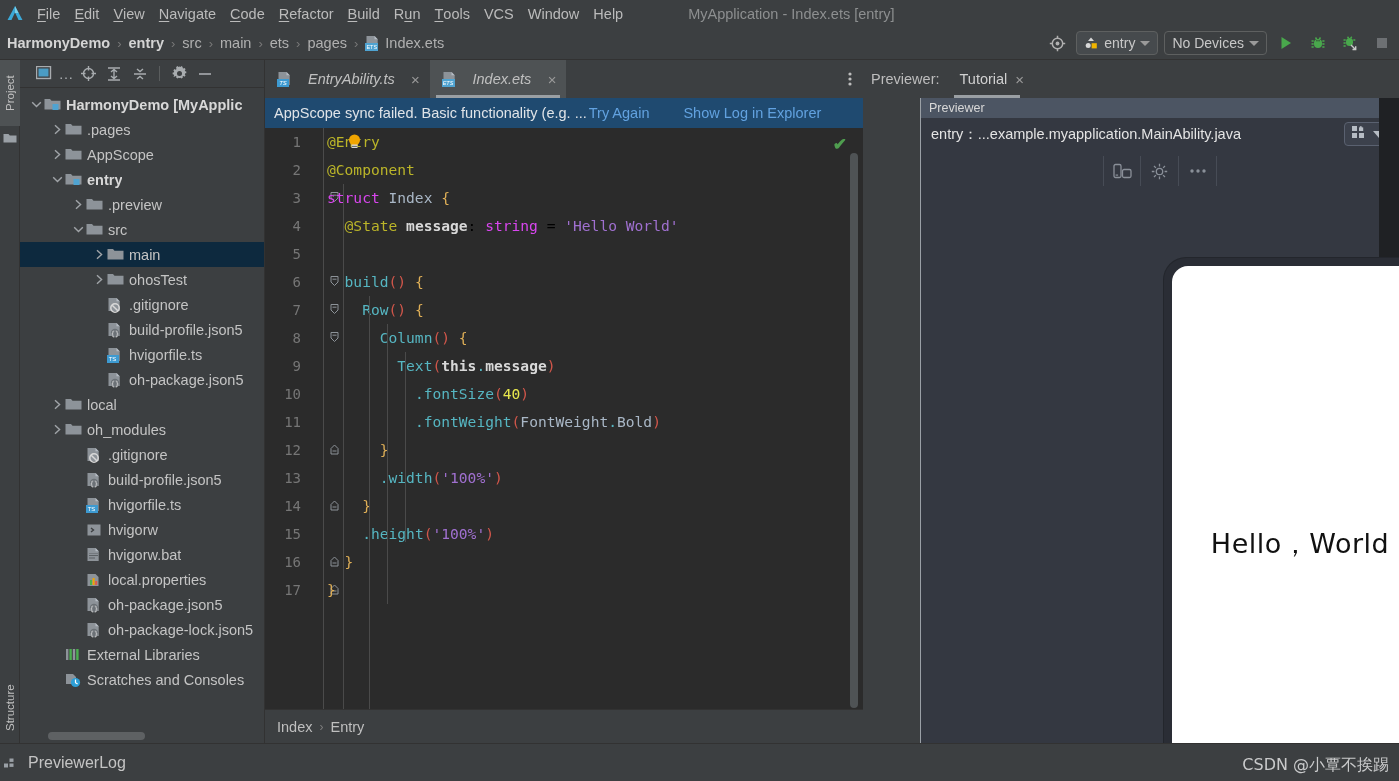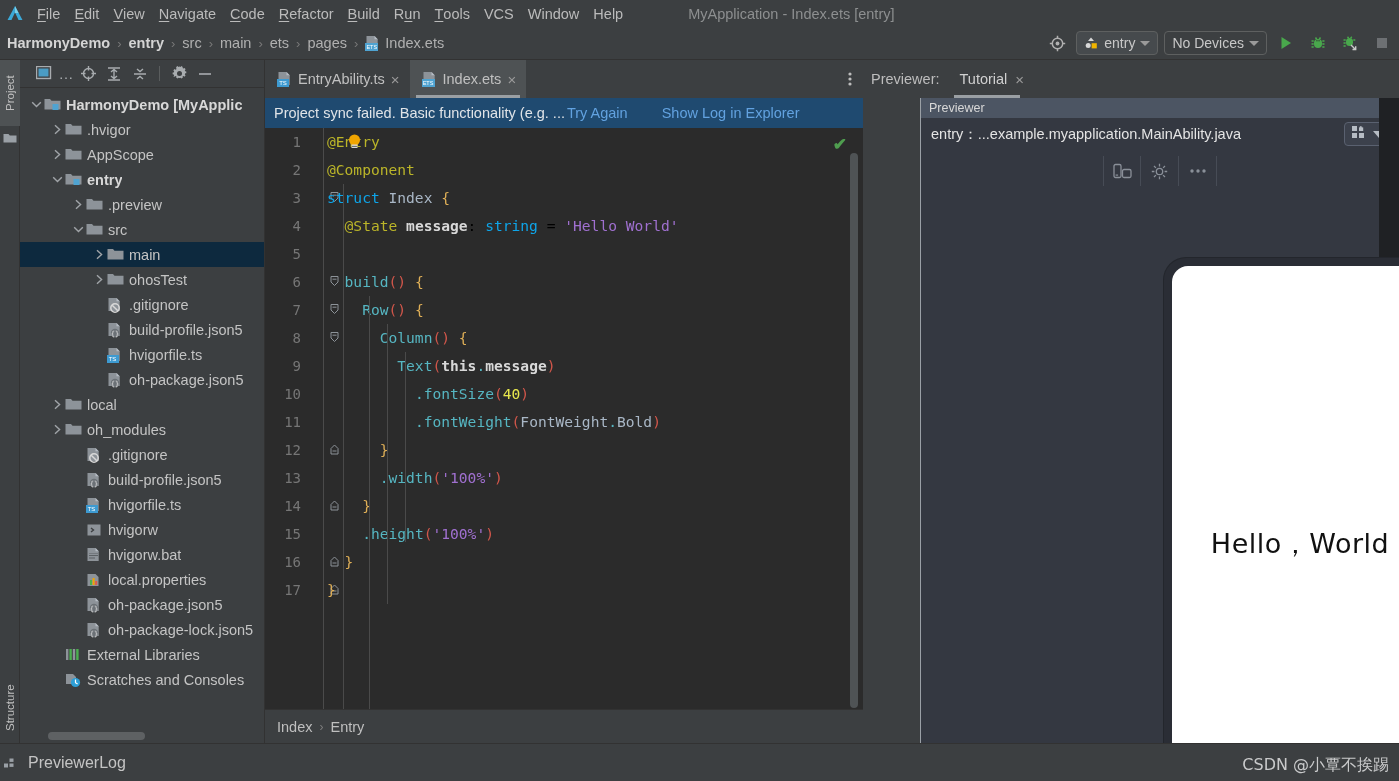--- a/index.html
+++ b/index.html
@@ -90,22 +90,22 @@
     background: #5e6163; border-radius: 4px;
   }
 
   
   .editor {
     position: absolute; left: 265px; top: 60px; width: 598px; height: 683px;
     background: #2b2b2b; display: flex; flex-direction: column;
   }
   .tabbar { height: 38px; background: #3c3f41; display: flex; align-items: stretch; position: relative; }
   .etab {
-    display: flex; align-items: center; gap: 4px; padding: 0 10px 0 12px;
-    font-size: 14.5px; color: #c0c0c0; position: relative;
+    display: flex; align-items: center; gap: 14px; padding: 0 10px 0 12px;
+    font-size: 14.5px; color: #c0c0c0; position: relative; font-style: italic;
   }
   .etab.active { background: #4e5254; }
   .etab.active::after {
     content: ""; position: absolute; left: 6px; right: 6px; bottom: 0; height: 3px;
     background: #9a9fa3;
   }
   .tclose { color: #9a9a9a; font-size: 15px; margin-left: 2px; }
   .tab-more { margin-left: auto; width: 26px; display: flex; align-items: center; justify-content: center; color: #bdbdbd; }
 
   .notif {
@@ -136,21 +136,21 @@
   .vscroll { position: absolute; right: 5px; top: 25px; width: 8px; height: 555px; background: #4f5355; border-radius: 4px; }
   .breadcrumb-bot {
     position: absolute; left: 0; right: 0; bottom: 0; height: 34px;
     background: #3c3f41; display: flex; align-items: center; padding-left: 12px;
     font-size: 14.5px; color: #bfbfbf; border-top: 1px solid #323232;
   }
   .breadcrumb-bot .sep { color: #7d7d7d; padding: 0 7px; font-size: 12px; }
 
   
   .t-ann { color: #bbb529; }
-  .t-kw  { color: #0ea5e9; }
+  .t-kw  { color: #d946ef; }
   .t-cls { color: #a9b7c6; }
   .t-fn2 { color: #56b6c2; }
   .t-str { color: #a070d0; }
   .t-num { color: #e8e84d; }
   .t-par { color: #d0564a; }
   .t-brc { color: #dfaf57; }
   .t-pln { color: #a9b7c6; }
   .t-wht { color: #d8d8d8; font-weight: bold; }
 
   
@@ -395,21 +395,21 @@
           <span class="arrow">
             <svg width="9" height="11" viewBox="0 0 9 11">
               <path d="M2 1.2L6.6 5.5L2 9.8" stroke="#a0a4a8" stroke-width="1.4" fill="none"></path>
             </svg>
           </span>
           <span class="fico">
             <span class="fico" style="display: inline-block; width: 17px; height: 16px; position: relative;"><svg width="17" height="14" viewBox="0 0 17 14">
                 <path d="M0.5 2 h5.5 l1.5 1.8 H16.5 V12.5 H0.5 Z" fill="#8d9399"></path>
               </svg></span>
           </span>
-          <span class="tlabel">.hvigor</span>
+          <span class="tlabel">.pages</span>
         </div>
         <div class="trow">
           <span style="width: 29px; flex: 0 0 auto;"></span>
           <span class="arrow">
             <svg width="9" height="11" viewBox="0 0 9 11">
               <path d="M2 1.2L6.6 5.5L2 9.8" stroke="#a0a4a8" stroke-width="1.4" fill="none"></path>
             </svg>
           </span>
           <span class="fico">
             <span class="fico" style="display: inline-block; width: 17px; height: 16px; position: relative;"><svg width="17" height="14" viewBox="0 0 17 14">
@@ -723,21 +723,21 @@
         <div class="tab-more">
         <svg width="4" height="16" viewBox="0 0 4 16">
           <circle cx="2" cy="3" r="1.6" fill="#bdbdbd"></circle>
             <circle cx="2" cy="8" r="1.6" fill="#bdbdbd"></circle>
             <circle cx="2" cy="13" r="1.6" fill="#bdbdbd"></circle>
         </svg>
       </div>
     </div>
 
     <div class="notif">
-      <span>Project sync failed. Basic functionality (e.g. ...</span>
+      <span>AppScope sync failed. Basic functionality (e.g. ...</span>
       <span class="lnk">Try Again</span>
       <span class="lnk2">Show Log in Explorer</span>
     </div>
 
     <div class="code-wrap">
       <div class="codearea" id="codearea">
         <div class="rgut"></div>
       <div class="cline"><span class="gutter">1</span><span class="ctext"><span class="t-ann">@Entry</span></span></div>
           <div class="cline"><span class="gutter">2</span><span class="ctext"><span class="t-ann">@Component</span></span></div>
           <div class="cline"><span class="gutter">3</span><span class="fold"><svg width="9" height="11" viewBox="0 0 9 11" style="margin-top:8px">

